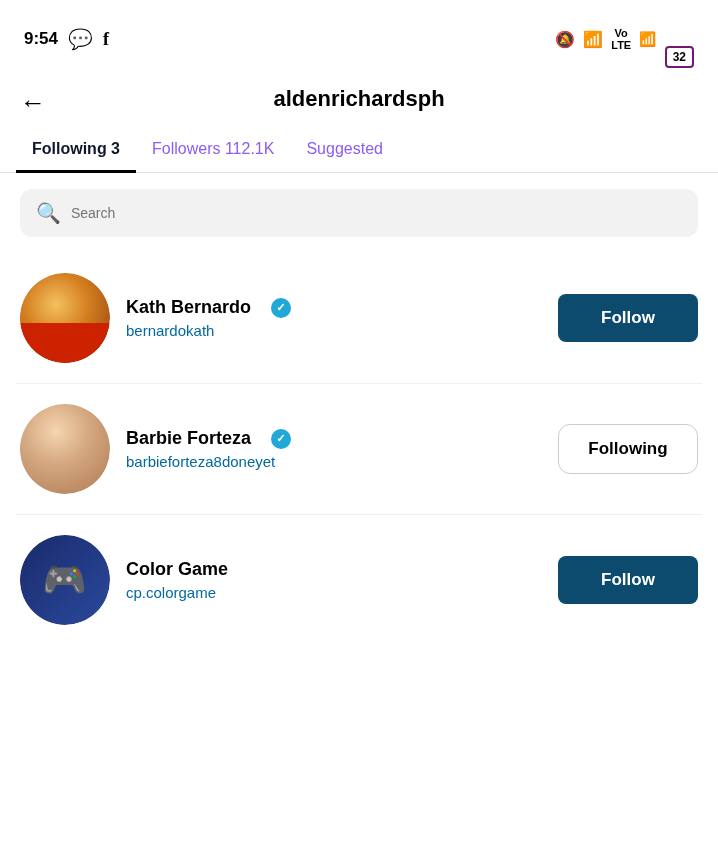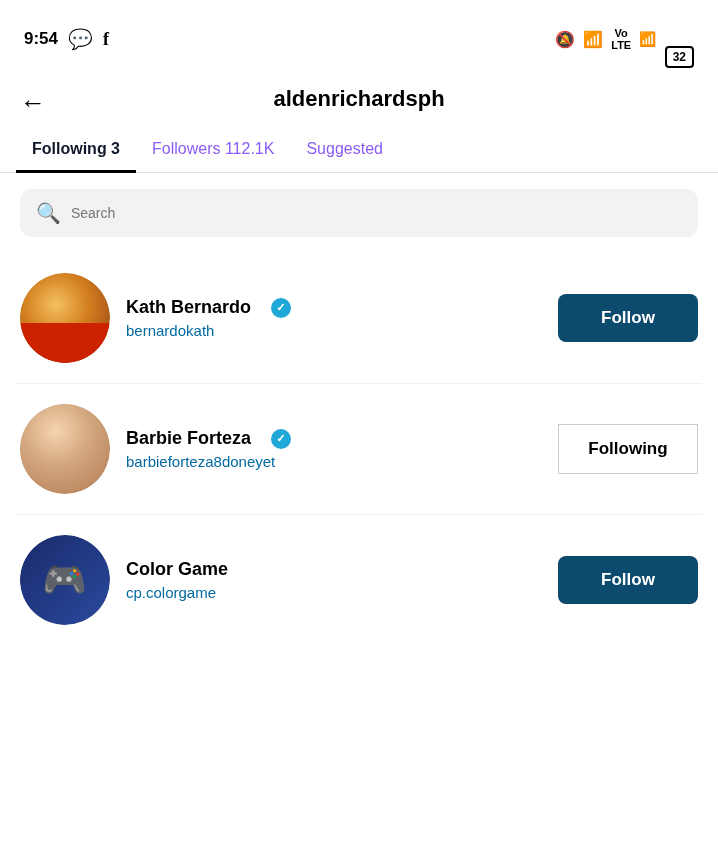--- a/index.html
+++ b/index.html
@@ -170,21 +170,21 @@
       font-size: 17px;
       font-weight: 700;
       cursor: pointer;
       white-space: nowrap;
       min-width: 140px;
     }
     .btn-following {
       background: #fff;
       color: #000;
       border: 1.5px solid #ccc;
-      border-radius: 0;
+      border-radius: 12px;
       padding: 14px 24px;
       font-size: 17px;
       font-weight: 600;
       cursor: pointer;
       white-space: nowrap;
       min-width: 140px;
     }
   </style>
 </head>
 <body>
@@ -195,21 +195,21 @@
 
     <span style="font-size:20px;">💬</span>
 
     <span style="font-size:18px; font-weight:900; font-family:serif;">f</span>
   </div>
   <div class="status-right">
     <span style="font-size:16px;">🔕</span>
     <span style="font-size:16px;">📶</span>
     <span style="font-size:11px; font-weight:700;text-align:center;">Vo<br style="line-height:0">LTE</span>
     <span style="font-size:14px;">📶</span>
-    <span style="border:2px solid #000000; border-radius:4px; padding:2px 6px; font-size:12px; font-weight:700;margin-top:36px;">32</span>
+    <span style="border:2px solid #701a75; border-radius:4px; padding:2px 6px; font-size:12px; font-weight:700;margin-top:36px;">32</span>
   </div>
 </div>
 
 <div class="header">
   <span class="back-arrow">←</span>
   <span class="header-title">aldenrichardsph</span>
 </div>
 
 <div class="tabs">
   <div class="tab active">Following 3</div>

